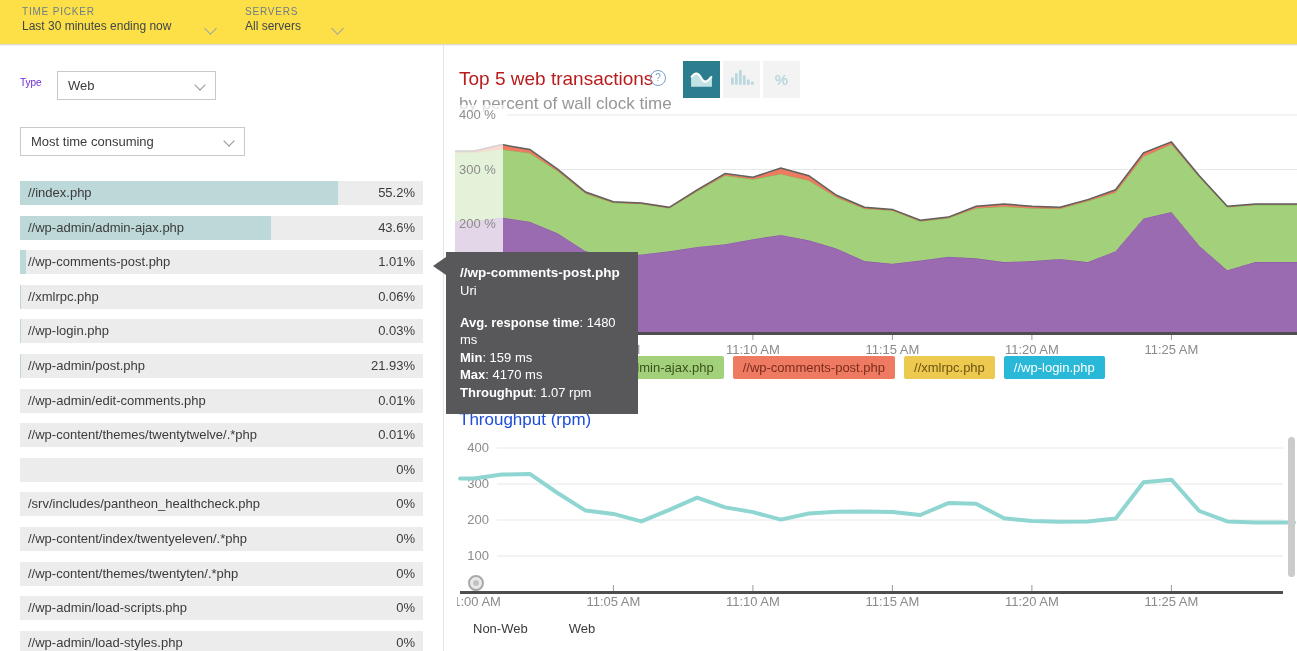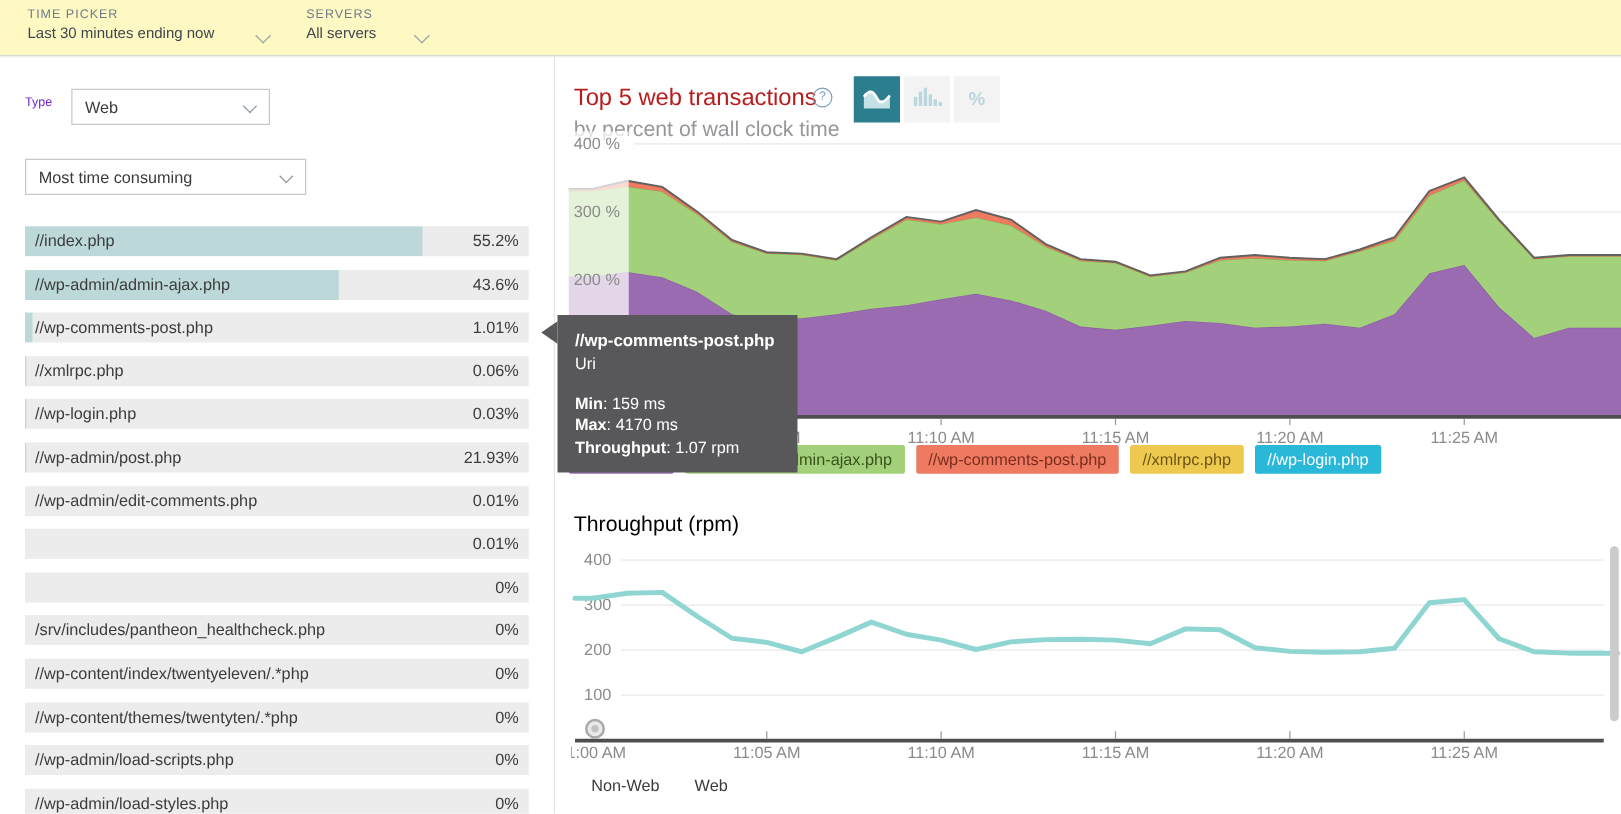--- a/index.html
+++ b/index.html
@@ -1,21 +1,21 @@
 <!DOCTYPE html>
 <html><head>
 <meta charset="utf-8">
 <style>
   html,body{margin:0;padding:0;}
   body{
     width:1297px;height:651px;position:relative;overflow:hidden;background:#fff;
     font-family:"Liberation Sans",sans-serif;color:#3b3b3b;
   }
   
-  .top-bar{position:absolute;left:0;top:0;width:1297px;height:44px;background:#fef9c3;
+  .top-bar{position:absolute;left:0;top:0;width:1297px;height:44px;background:#fde047;
     border-bottom:1px solid #d9d9d9;box-shadow:0 1px 0 rgba(0,0,0,0.04);}
   .picker{position:absolute;top:6px;cursor:pointer;}
   .picker-label{font-size:10px;letter-spacing:.8px;color:#6e7c8a;margin-bottom:2px;}
   .picker-value{font-size:12px;color:#3f464d;}
   .chevron{display:inline-block;width:8px;height:8px;border-right:1.4px solid #98a2ab;
     border-bottom:1.4px solid #98a2ab;transform:rotate(45deg);}
   .picker .chevron{position:absolute;top:18px;}
   
   .v-divider{position:absolute;left:443px;top:45px;width:1px;height:606px;background:#e5e5e5;}
   .type-row{position:absolute;left:20px;top:77px;font-size:10px;color:#6d28d9;}
@@ -38,23 +38,23 @@
   .chart-subtitle{position:absolute;left:459px;top:94px;font-size:17px;color:#97979b;}
   .chart-type-buttons{position:absolute;left:683px;top:61px;display:flex;gap:3px;}
   .ct-btn{width:37px;height:37px;border:none;background:#f3f3f3;display:flex;align-items:center;
     justify-content:center;cursor:pointer;padding:0;}
   .ct-btn.active{background:#2c7d8e;}
   .pct-glyph{font-size:15px;font-weight:bold;color:#b9d7dd;font-family:"Liberation Sans",sans-serif;}
   
   #main-chart{position:absolute;left:455px;top:105px;}
   #main-legend{position:absolute;left:455px;top:356px;width:842px;display:flex;gap:9px;}
   .chip{font-size:13px;padding:4px 10px;border-radius:2px;white-space:nowrap;cursor:pointer;}
-  .tp-title{position:absolute;left:459px;top:410px;margin:0;font-size:17px;font-weight:400;color:#000000;}
+  .tp-title{position:absolute;left:459px;top:410px;margin:0;font-size:17px;font-weight:400;color:#1d4ed8;}
   #tp-chart{position:absolute;left:457px;top:430px;}
-  #bottom-legend{position:absolute;left:473px;top:621px;display:flex;gap:28px;font-size:13px;color:#3a3a3a;align-items:center;}
+  #bottom-legend{position:absolute;left:473px;top:621px;display:flex;gap:41px;font-size:13px;color:#3a3a3a;align-items:center;}
   #bottom-legend span{cursor:pointer;}
   .scrollbar-thumb{position:absolute;left:1288px;top:437px;width:7px;height:140px;background:#cbcbcb;border-radius:4px;}
   .axis-text{font-size:13px;fill:#8b8b8b;font-family:"Liberation Sans",sans-serif;}
   
   .tooltip{position:absolute;left:446px;top:252px;width:192px;box-sizing:border-box;
     background:#58585b;color:#fff;padding:12px 14px;font-size:13px;line-height:1.35;z-index:50;}
   .tooltip::before{content:'';position:absolute;left:-13px;top:5px;
     border-top:9px solid transparent;border-bottom:9px solid transparent;border-right:13px solid #58585b;}
   .tt-title{font-weight:bold;font-size:13.5px;word-break:break-all;width:160px;}
   .tt-sub{margin-bottom:14px;}
@@ -119,20 +119,21 @@
       <span class="row-name">//wp-admin/post.php</span>
       <span class="row-pct">21.93%</span>
     </div>
     <div class="transaction-row">
       <div class="row-fill" style="width: 0.0142857%;"></div>
       <span class="row-name">//wp-admin/edit-comments.php</span>
       <span class="row-pct">0.01%</span>
     </div>
     <div class="transaction-row">
       <div class="row-fill" style="width: 0.0142857%;"></div>
+      <span class="row-name">//wp-content/themes/twentytwelve/.*php</span>
       <span class="row-pct">0.01%</span>
     </div>
     <div class="transaction-row">
       <div class="row-fill" style="width: 0%;"></div>
       <span class="row-pct">0%</span>
     </div>
     <div class="transaction-row">
       <div class="row-fill" style="width: 0%;"></div>
       <span class="row-name">/srv/includes/pantheon_healthcheck.php</span>
       <span class="row-pct">0%</span>
@@ -268,17 +269,18 @@
     <span>Non-Web</span>
     <span>Web</span>
   </div>
 
 <div class="scrollbar-thumb"></div>
 
 <div class="tooltip">
   <div class="tt-title">//wp-comments-post.php</div>
   <div class="tt-sub">Uri</div>
   <div id="tt-rows">
+      <div class="tt-row"><b>Avg. response time</b>: 1480 ms</div>
       <div class="tt-row"><b>Min</b>: 159 ms</div>
       <div class="tt-row"><b>Max</b>: 4170 ms</div>
       <div class="tt-row"><b>Throughput</b>: 1.07 rpm</div>
     </div>
 </div>
 
 </body></html>

